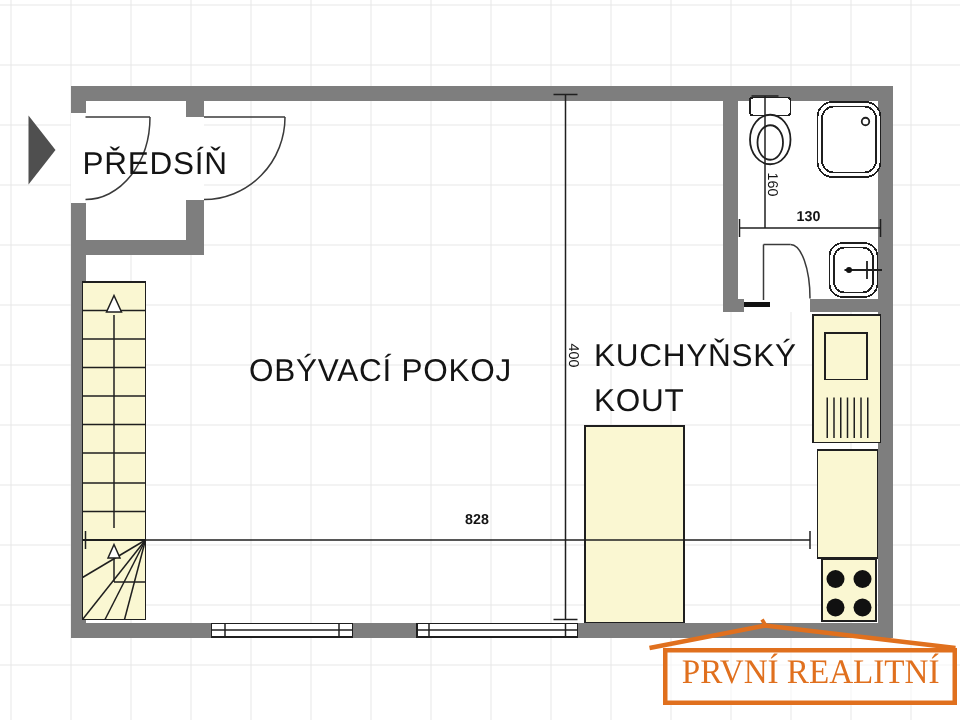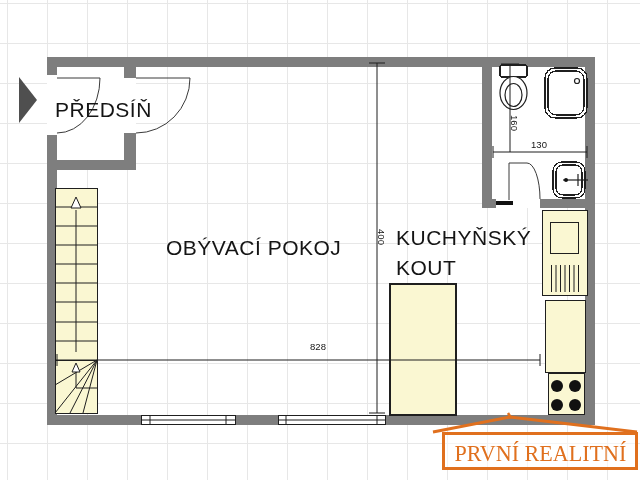--- a/index.html
+++ b/index.html
@@ -12,32 +12,32 @@
     background-position:7px 3px;
     font-family:"Liberation Sans", sans-serif;
   }
   .plan-svg{position:absolute;left:0;top:0;z-index:1;}
   .room-label{
     position:absolute;z-index:2;color:#141414;font-size:21px;line-height:24px;
     white-space:nowrap;letter-spacing:0.5px;
   }
   .dim-label{
     position:absolute;z-index:2;color:#141414;font-size:9.5px;line-height:12px;
-    width:44px;text-align:center;
+    width:44px;text-align:center;font-weight:bold;
   }
   .dim-label-v{
     position:absolute;z-index:2;color:#141414;font-size:9.5px;line-height:12px;
     width:30px;height:12px;text-align:center;transform:rotate(90deg);
   }
   .logo{position:absolute;left:430px;top:412px;width:210px;height:62px;z-index:3;}
   .logo-roof{position:absolute;left:0;top:0;}
   .logo-box{
     position:absolute;left:12px;top:20px;width:190px;height:32px;
     border:3px solid var(--logo);background:rgba(255,255,255,0.55);
-    display:flex;align-items:flex-end;justify-content:center;
+    display:flex;align-items:flex-start;justify-content:center;
   }
   .logo-text{
     font-family:"Liberation Serif", serif;color:var(--logo);
     font-size:23px;white-space:nowrap;transform:scaleX(0.96);
   }
   svg line, svg path{shape-rendering:geometricPrecision;}
   svg rect{shape-rendering:crispEdges;}
 </style>
 </head>
 <body>

